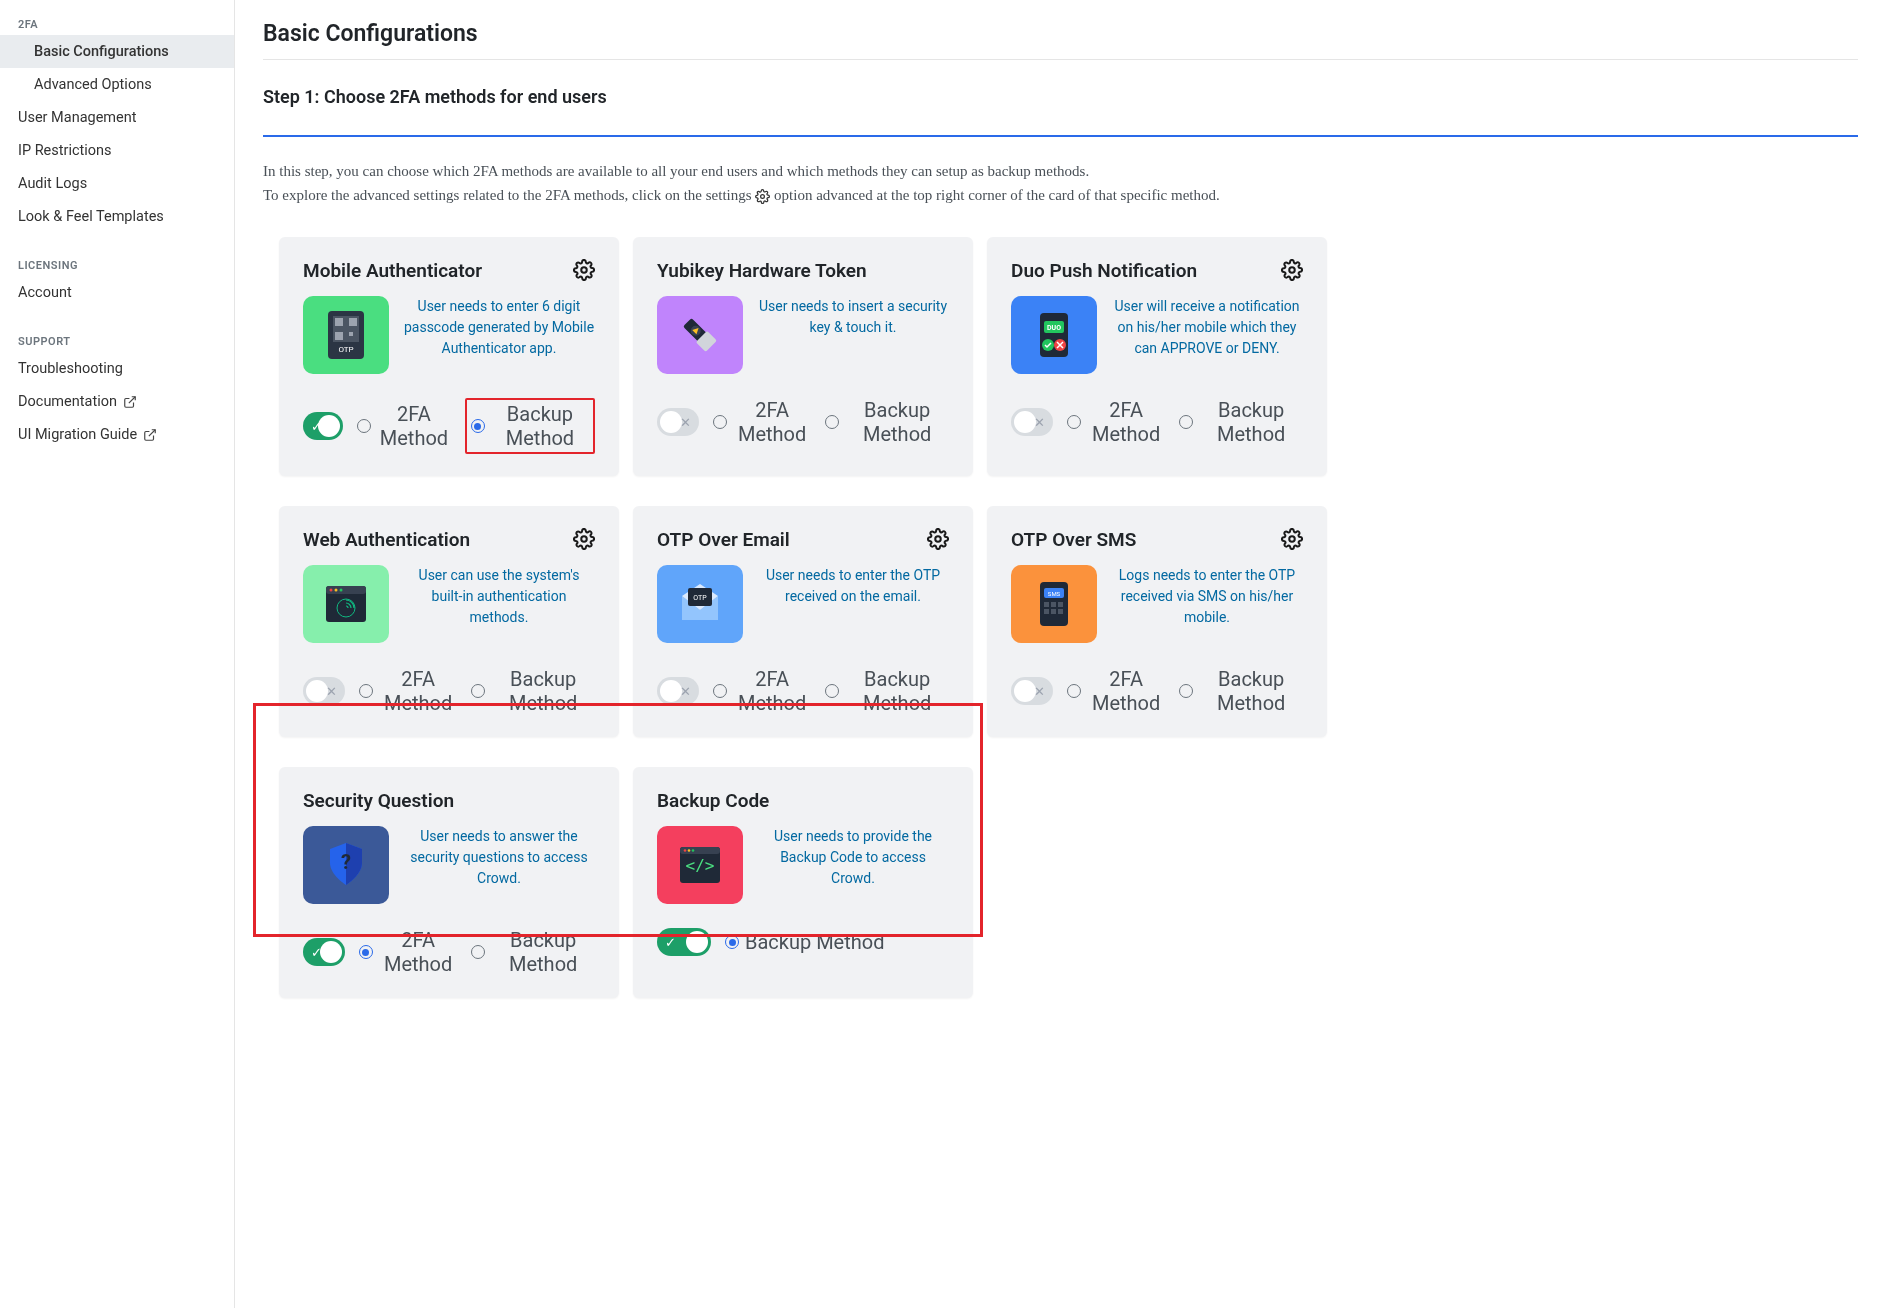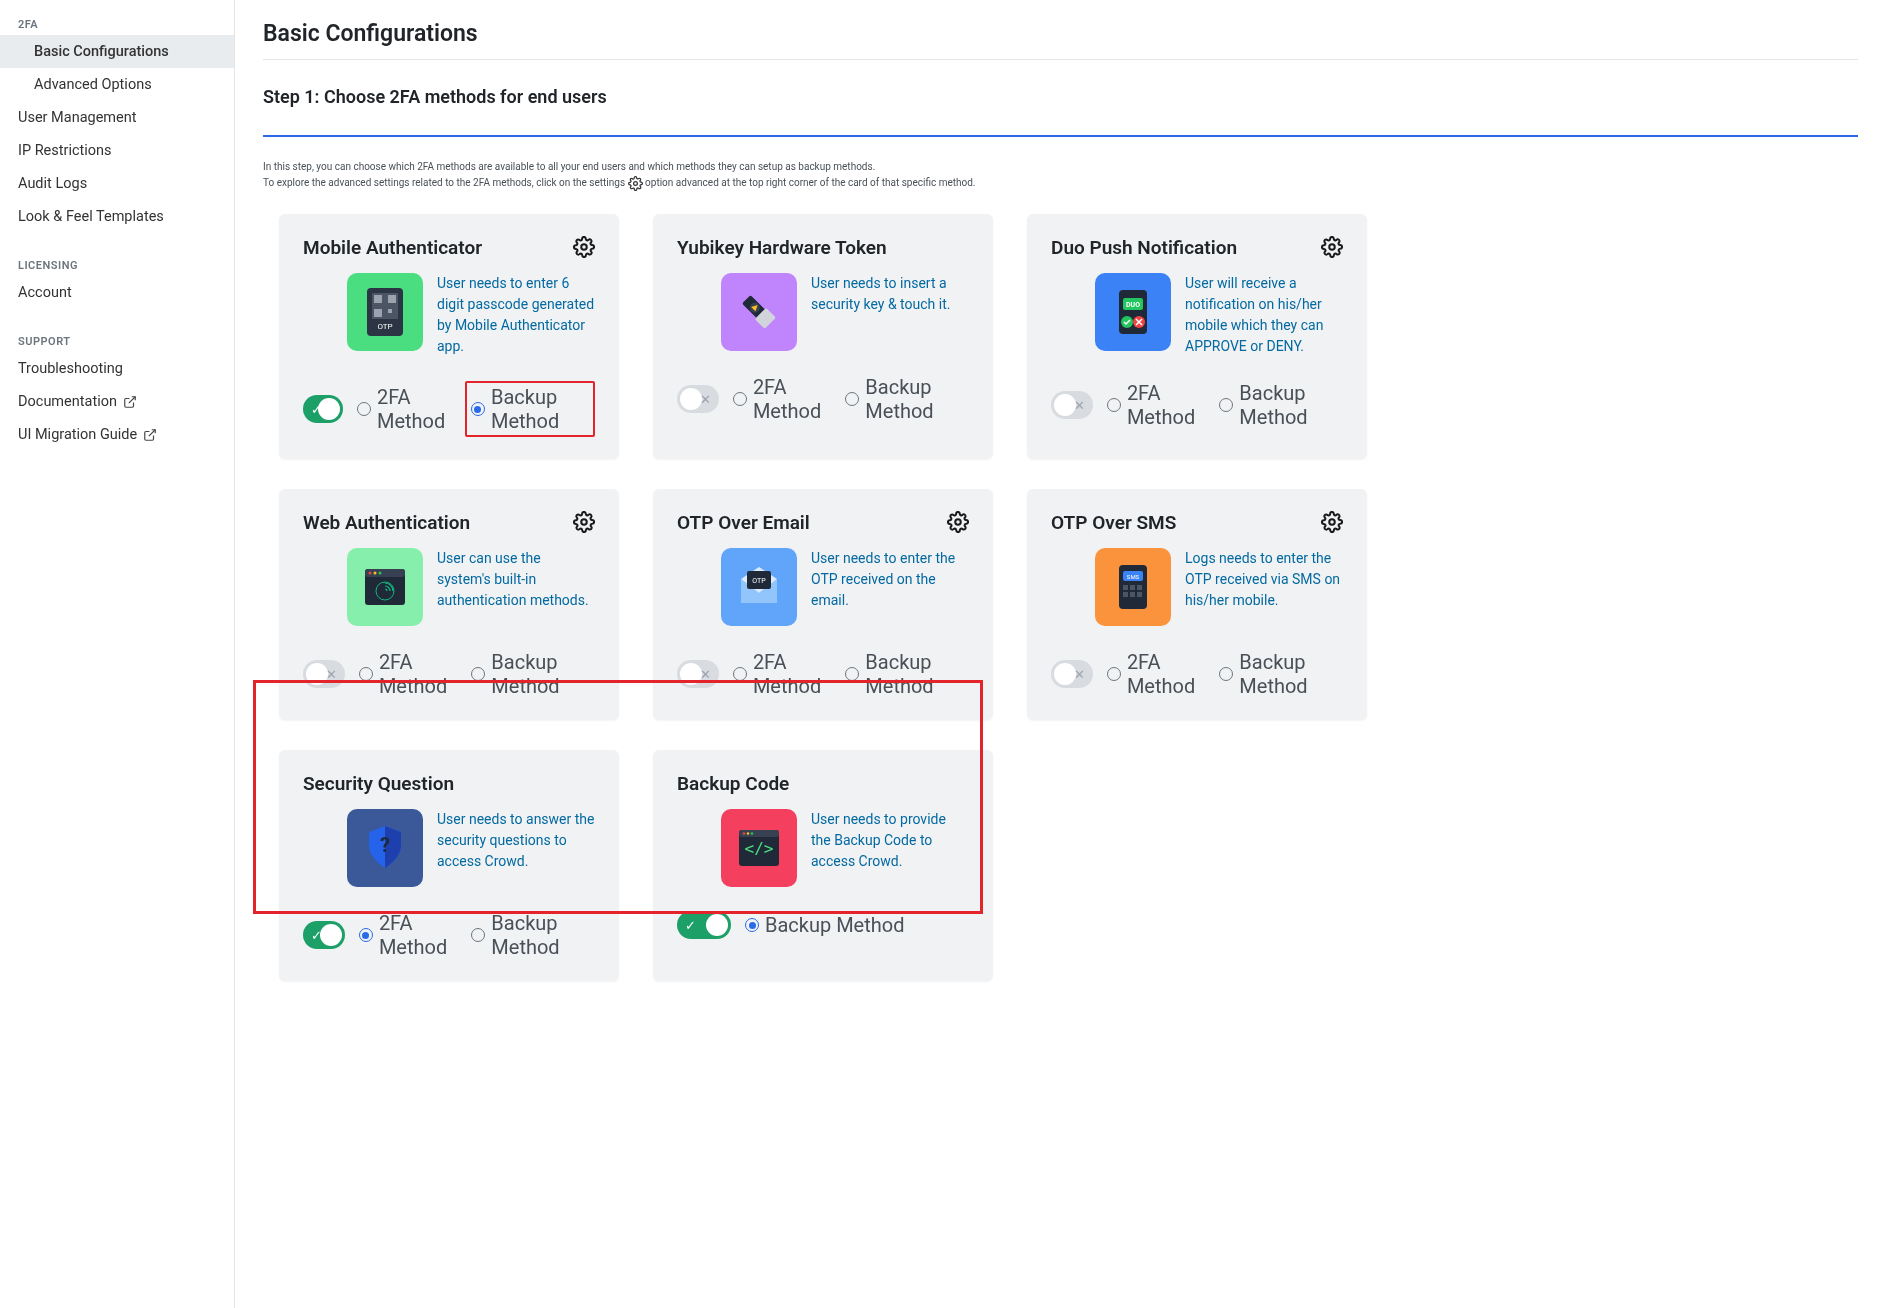--- a/index.html
+++ b/index.html
@@ -6,29 +6,29 @@
 body { font-family: -apple-system, BlinkMacSystemFont, "Segoe UI", Roboto, sans-serif; background: #fff; color: #212529; display: flex; width: 1886px; height: 1308px; }
 .sidebar { width: 235px; border-right: 1px solid #e5e5e5; padding: 10px 0; flex-shrink: 0; }
 .sidebar-section { color: #6c757d; font-size: 11px; font-weight: 600; letter-spacing: 0.5px; padding: 8px 18px 4px; }
 .sidebar-item { padding: 8px 18px; font-size: 14.5px; color: #333; cursor: pointer; display: flex; align-items: center; gap: 6px; }
 .sidebar-item.sub { padding-left: 34px; }
 .sidebar-item.active { background: #e9ecef; font-weight: 500; }
 .ext-icon { width: 14px; height: 14px; }
 .main { flex: 1; padding: 20px 28px; overflow: auto; }
 .page-title { font-size: 23px; font-weight: 600; color: #212529; padding-bottom: 12px; border-bottom: 1px solid #e5e5e5; margin-bottom: 26px; }
 .step-title { font-size: 18px; font-weight: 600; color: #212529; padding-bottom: 28px; border-bottom: 2px solid #2a6ae9; margin-bottom: 22px; }
-.intro { font-size: 10px; color: #495057; line-height: 1.6; margin-bottom: 23px; }
+.intro { font-size: 15px; color: #495057; line-height: 1.6; margin-bottom: 30px; font-family: Liberation Serif, serif; }
 .intro .gear-inline { display: inline-flex; vertical-align: middle; }
-.cards { display: grid; grid-template-columns: repeat(3, 340px); gap: 30px 34px; padding-left: 16px; }
+.cards { display: grid; grid-template-columns: repeat(3, 340px); gap: 30px 14px; padding-left: 16px; text-align: center; }
 .card { background: #f1f2f4; border-radius: 6px; padding: 22px 24px; position: relative; box-shadow: 0 1px 2px rgba(0,0,0,0.05); }
 .card-header { display: flex; justify-content: space-between; align-items: flex-start; margin-bottom: 14px; }
 .card-title { font-size: 19px; font-weight: 600; color: #212529; }
 .gear-icon { width: 22px; height: 22px; cursor: pointer; flex-shrink: 0; }
 .card-body { display: flex; gap: 14px; margin-bottom: 24px; }
-.card-icon { width: 76px; height: 78px; border-radius: 10px; flex-shrink: 0; display: flex; align-items: center; justify-content: center; margin-left: 44px; }
+.card-icon { width: 86px; height: 78px; border-radius: 10px; flex-shrink: 0; display: flex; align-items: center; justify-content: center; }
 .card-desc { font-size: 14px; color: #0369a1; line-height: 1.5; }
 .card-footer { display: flex; align-items: center; gap: 14px; }
 .toggle { width: 54px; height: 28px; border-radius: 14px; position: relative; cursor: pointer; display: flex; align-items: center; }
 .toggle.on { background: #1d9f68; }
 .toggle.off { background: #d8dce0; }
 .toggle-knob { width: 22px; height: 22px; border-radius: 50%; background: #fff; position: absolute; display: flex; align-items: center; justify-content: center; }
 .toggle.on .toggle-knob { right: 3px; }
 .toggle.off .toggle-knob { left: 3px; }
 .toggle.on .toggle-check { position: absolute; left: 8px; color: #fff; font-size: 13px; }
 .toggle.off .toggle-x { position: absolute; right: 8px; color: #9ca3af; font-size: 13px; }

